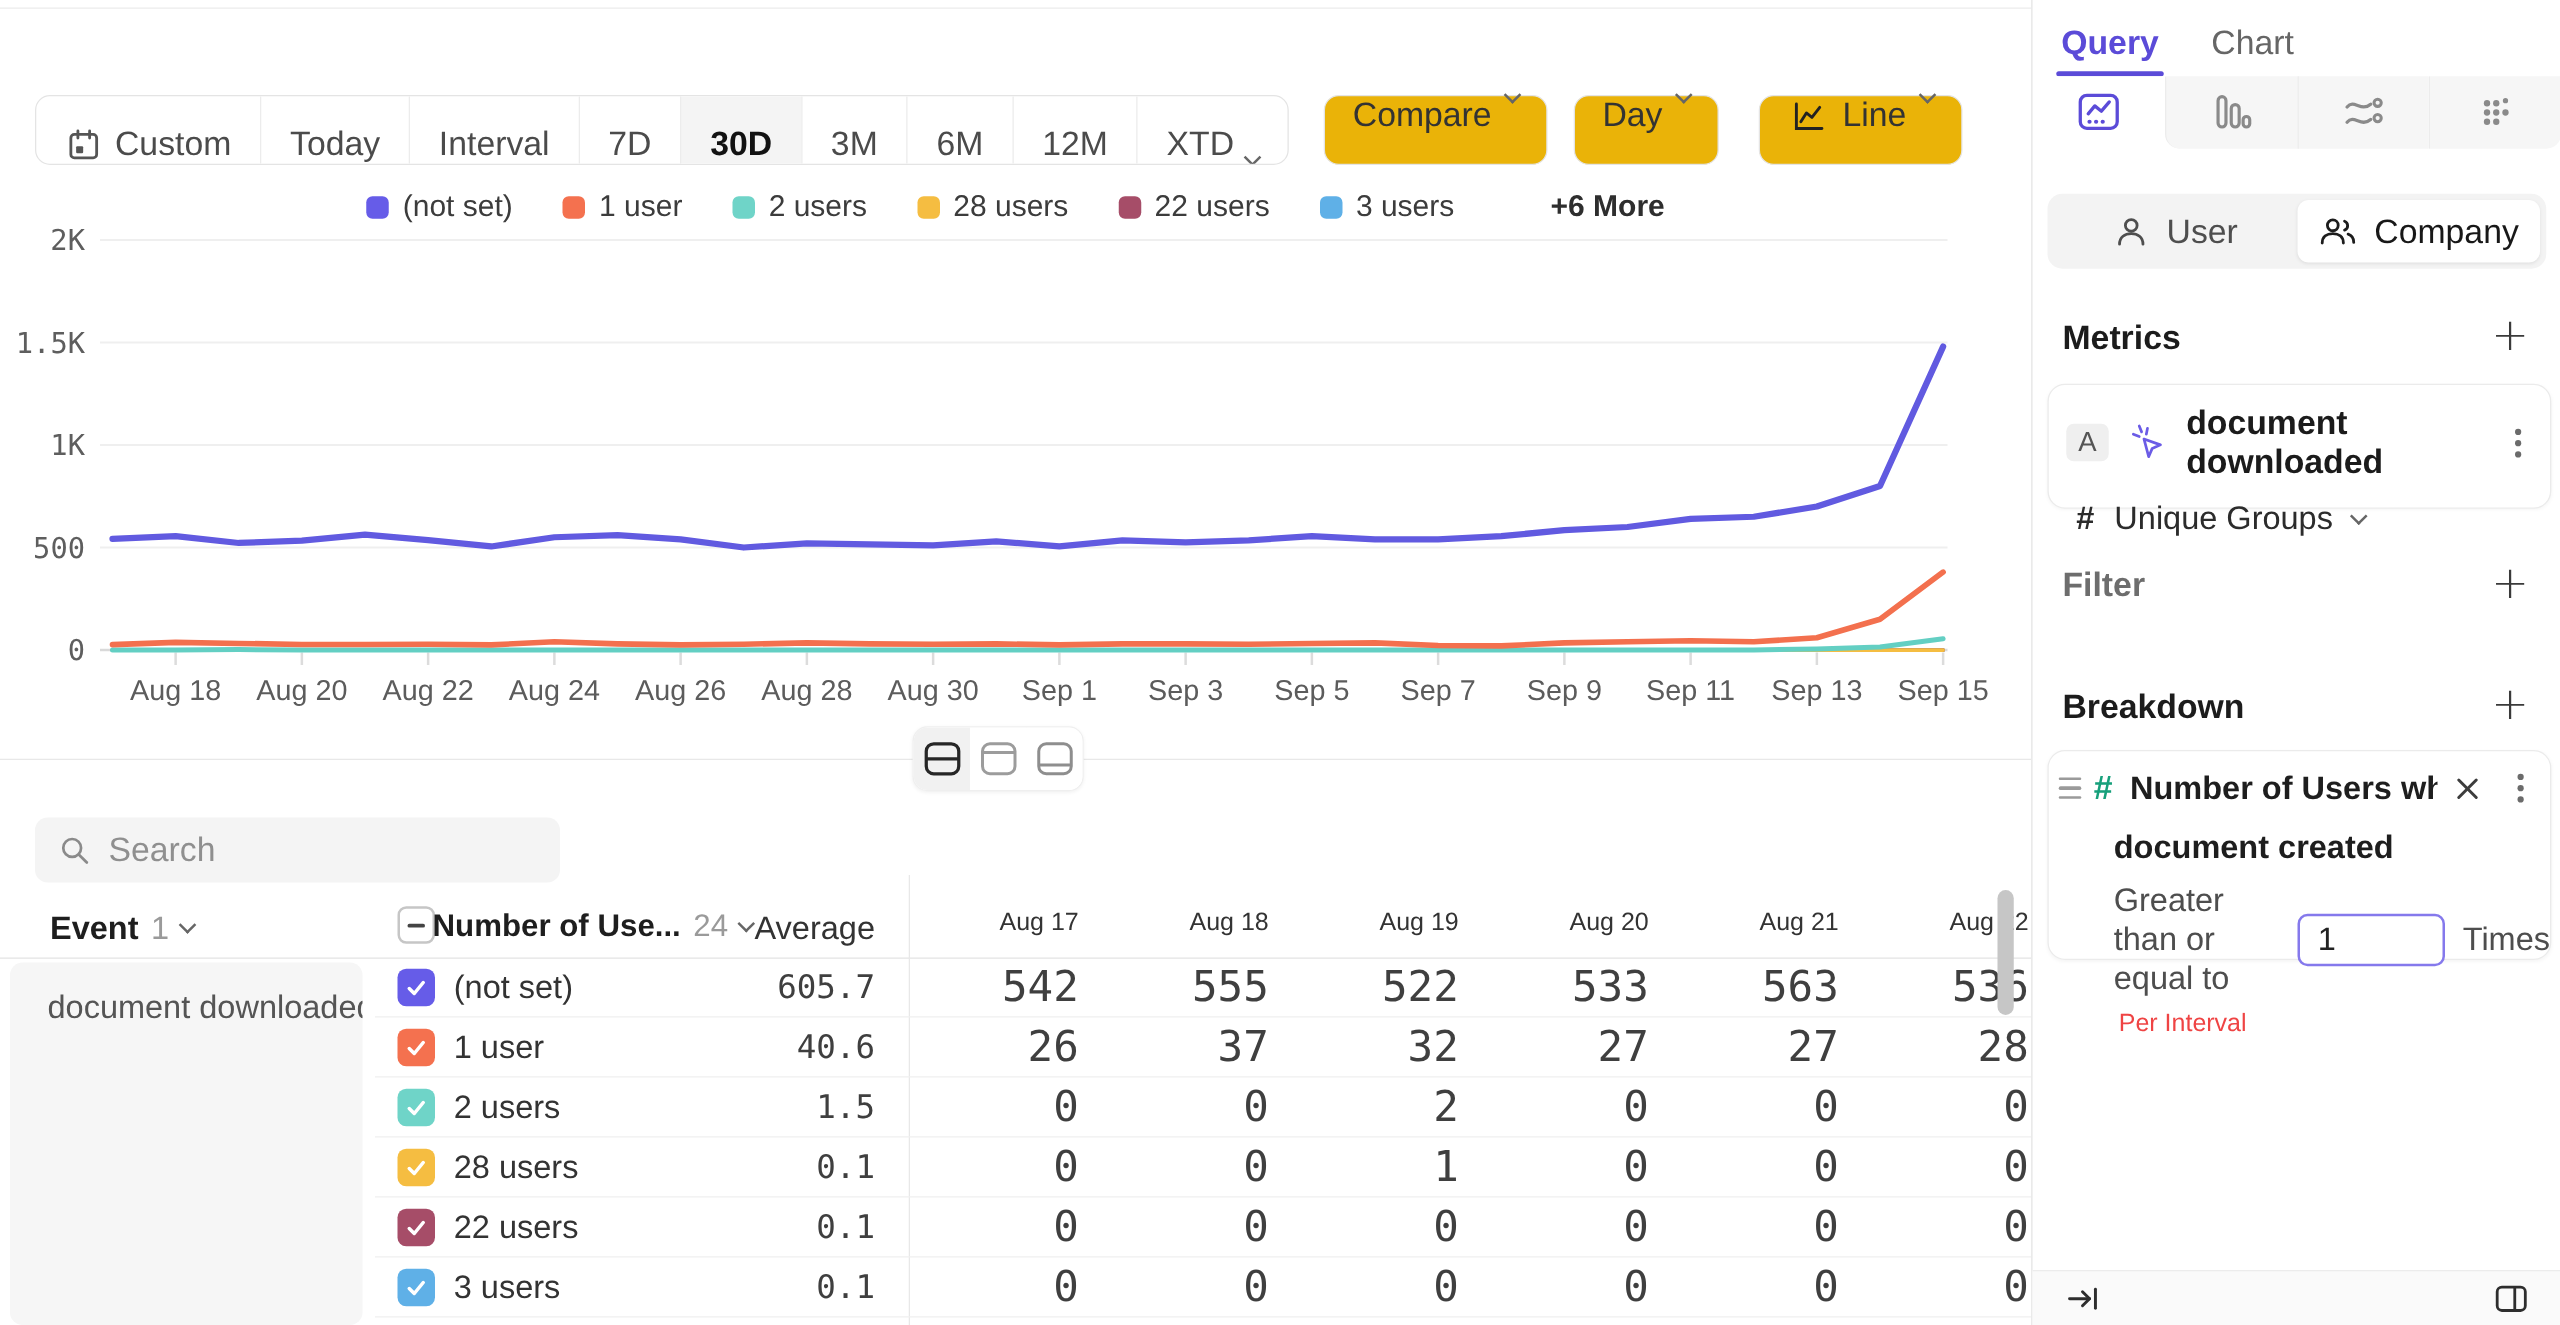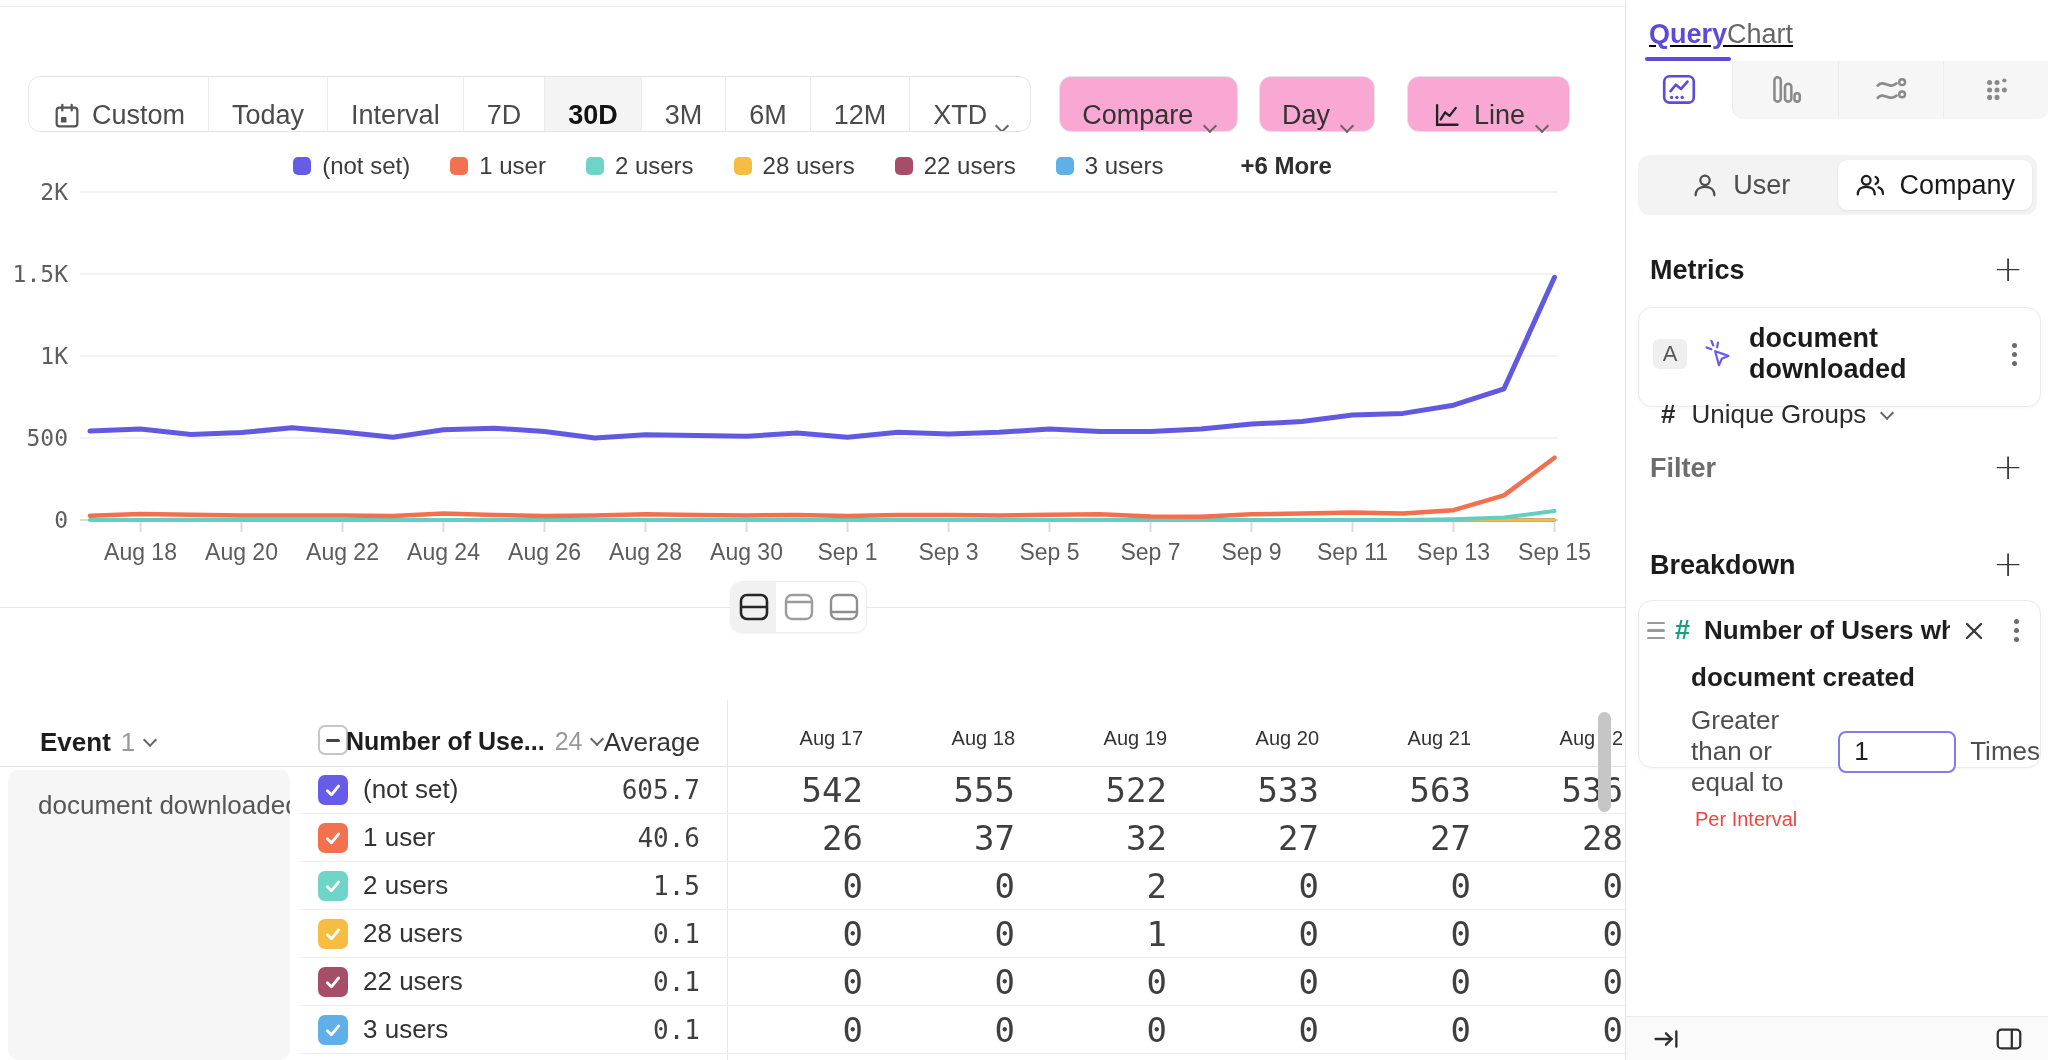--- a/index.html
+++ b/index.html
@@ -12,22 +12,22 @@
   
   .main { position:absolute; left:0; top:0; width:1625px; height:1060px; overflow:hidden; }
 
   
   .toolbar { position:absolute; left:28px; top:76px; height:56px; display:flex; align-items:center; }
   .range-group { display:flex; height:56px; border:1px solid #e4e4e4; border-radius:12px; overflow:hidden; background:#fff; }
   .range-btn { display:flex; align-items:flex-end; gap:10px; padding:0 23px; font-size:27px; color:#4b4b4b;
     border-left:1px solid #ececec; cursor:pointer; white-space:nowrap; }
   .range-btn:first-child { border-left:none; }
   .range-btn.active { background:#f4f4f4; color:#121212; font-weight:700; }
-  .btn { display:flex; align-items:flex-end; gap:12px; height:56px; padding:0 22px; border:1px solid #e4e4e4;
-    border-radius:12px; background:#f9a8d4; font-size:27px; color:#333; }
+  .btn { display:flex; align-items:flex-start; gap:12px; height:56px; padding:0 22px; border:1px solid #e4e4e4;
+    border-radius:12px; background:#eab308; font-size:27px; color:#333; }
   .compare-btn { margin-left:28px; }
   .toolbar-right { position:absolute; right:55px; top:76px; display:flex; gap:32px; }
   .chev { width:10px; height:10px; border-right:2.5px solid #666; border-bottom:2.5px solid #666;
     transform:rotate(45deg); margin-top:-6px; flex:0 0 auto; }
   .icon-24 { width:32px; height:32px; flex:0 0 auto; }
 
   
   .legend { position:absolute; left:0; top:152px; width:1625px; display:flex; justify-content:center;
     align-items:center; gap:40px; z-index:2; }
   .li { display:flex; align-items:center; gap:11px; font-size:24px; color:#3c3c3c; }
@@ -80,22 +80,22 @@
   .row-avg { width:118px; text-align:right; font-size:26px; color:#3f3f3f; }
   .row-dates { display:flex; margin-left:27px; }
   .row-dates .dv { width:152px; text-align:right; padding-right:16px; font-size:34px; color:#3f3f3f; }
 
   .scroll-thumb { position:absolute; left:1598px; top:712px; width:13px; height:100px; border-radius:7px;
     background:#c6c6c6; z-index:4; }
 
   
   .sidebar { position:absolute; left:1625px; top:0; width:423px; height:1060px; background:#fff;
     border-left:1px solid #e3e3e3; }
-  .sb-tabs { position:absolute; left:0; top:7px; width:423px; height:54px; display:flex; 
-    padding-left:23px; align-items:flex-end;text-decoration:underline; }
+  .sb-tabs { position:absolute; left:0; top:7px; width:423px; height:54px; display:flex; gap:42px;
+    padding-left:23px; align-items:flex-end; }
   .sb-tab { font-size:27px; color:#666; position:relative; height:54px; display:flex; align-items:center; cursor:pointer; }
   .sb-tab.active { color:#5b4bd8; font-weight:700; }
   .sb-tab.active::after { content:""; position:absolute; left:-4px; right:-4px; bottom:0; height:4px;
     background:#5b4bd8; border-radius:3px; }
   .charttype-row { position:absolute; left:1px; top:61px; width:422px; height:58px; display:flex; }
   .ct-cell { flex:1; display:flex; align-items:center; justify-content:center; background:#f6f6f6;
     border-left:1px solid #ececec; cursor:pointer; }
   .ct-cell:first-child { background:#fff; border-left:none; }
   .ct-cell:nth-child(2) { border-bottom-left-radius:12px; }
   .ct-cell:last-child { border-bottom-right-radius:12px; }
@@ -297,20 +297,27 @@
         </svg>
       </div>
       <div class="lt-btn">
         <svg width="32" height="30" viewBox="0 0 32 30">
           <rect x="3" y="3" width="26" height="24" rx="6" stroke="#8e8e8e" stroke-width="2.4" fill="none"></rect>
           <line x1="3" y1="20" x2="29" y2="20" stroke="#8e8e8e" stroke-width="2.4"></line>
         </svg>
       </div>
     </div>
 
+    <div class="search-box">
+      <svg width="30" height="30" viewBox="0 0 32 32">
+        <circle cx="14" cy="14" r="8.5" stroke="#8a8a8a" stroke-width="2.6" fill="none"></circle>
+        <line x1="20.5" y1="20.5" x2="28" y2="28" stroke="#8a8a8a" stroke-width="2.6" stroke-linecap="round"></line>
+      </svg>
+      <input type="text" placeholder="Search" style="">
+    </div>
 
     <div class="table-header">
       <div class="event-h">
         <span>Event</span>
         <span class="count">1</span>
         <span class="chev"></span>
       </div>
       <div class="hdr-cb">
           <i></i>
         </div>

